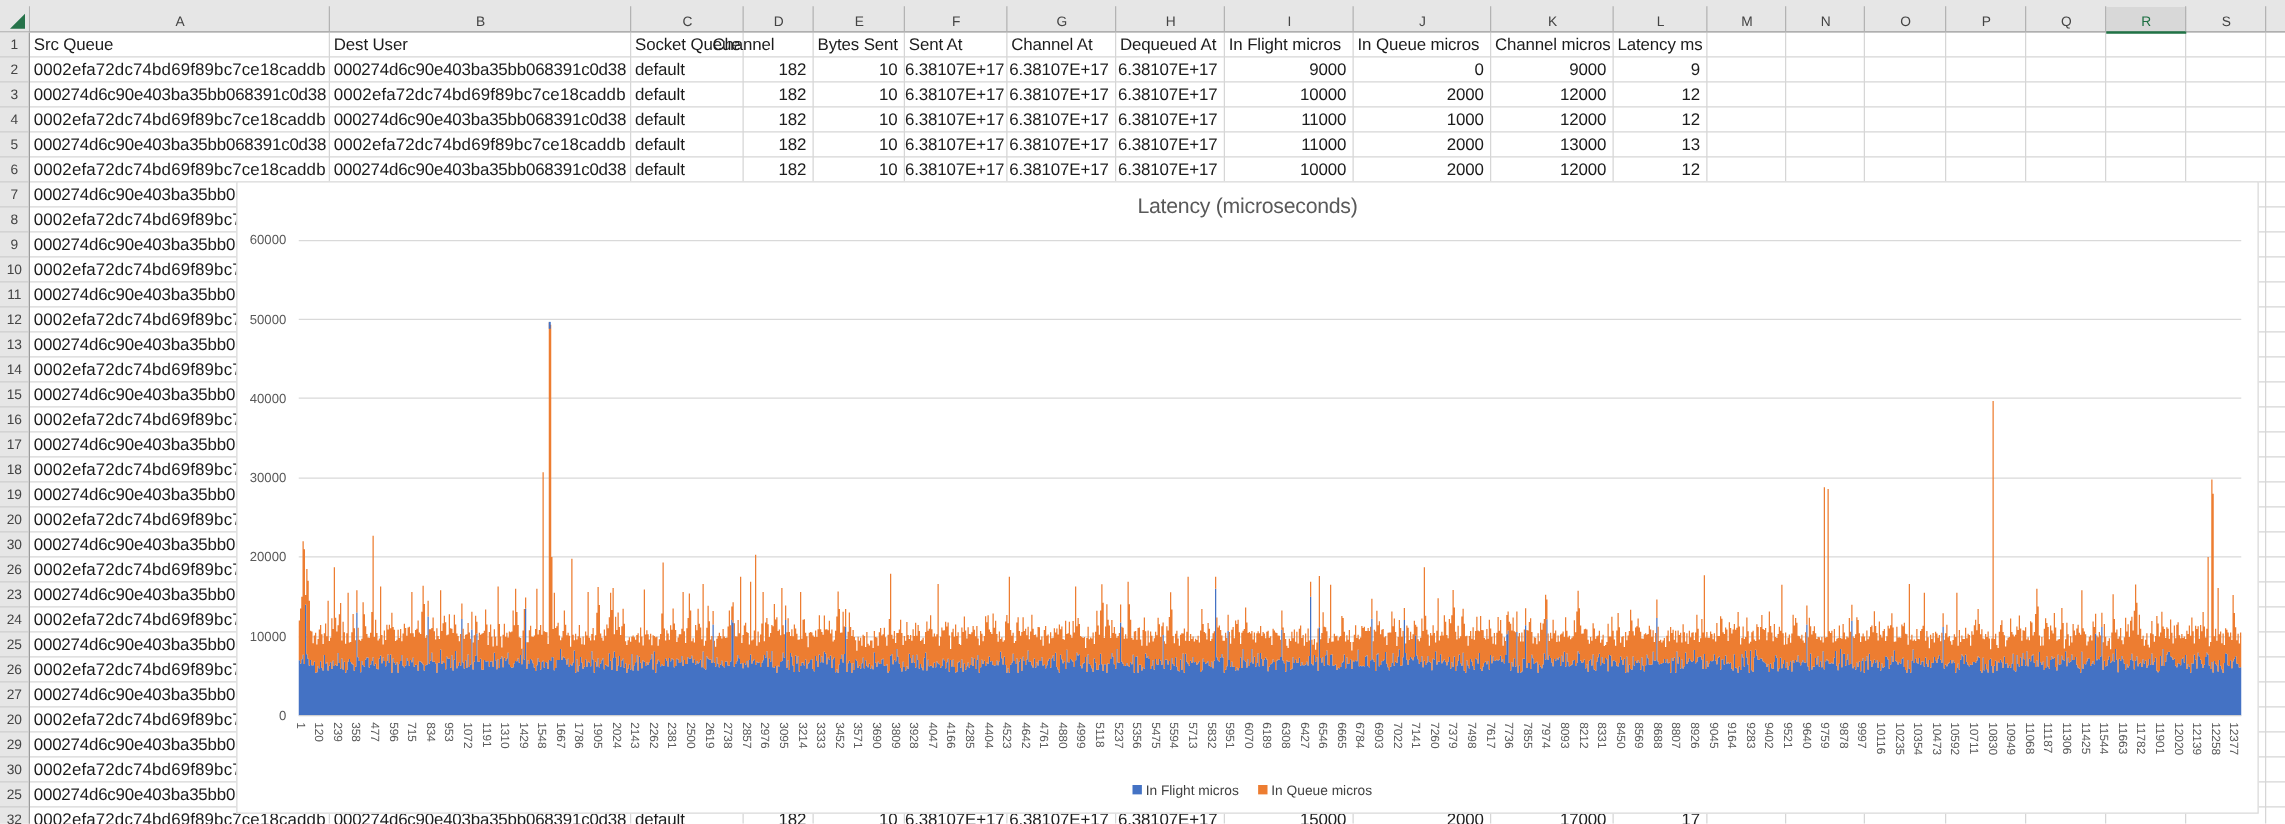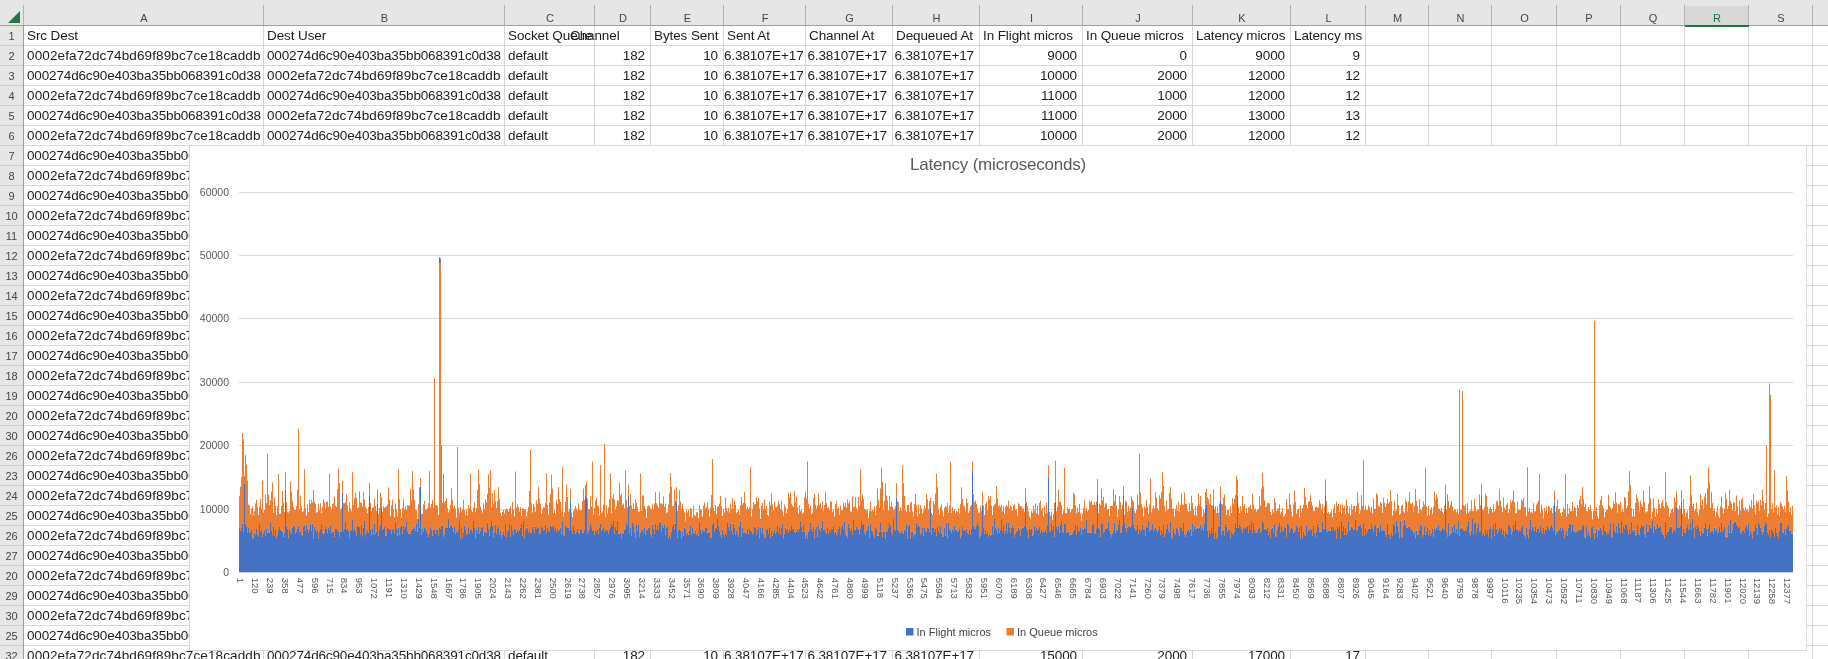--- a/index.html
+++ b/index.html
@@ -72,31 +72,31 @@
         <line x1="24" y1="505.5" x2="1828" y2="505.5"></line>
         <line x1="24" y1="525.5" x2="1828" y2="525.5"></line>
         <line x1="24" y1="545.5" x2="1828" y2="545.5"></line>
         <line x1="24" y1="565.5" x2="1828" y2="565.5"></line>
         <line x1="24" y1="585.5" x2="1828" y2="585.5"></line>
         <line x1="24" y1="605.5" x2="1828" y2="605.5"></line>
         <line x1="24" y1="625.5" x2="1828" y2="625.5"></line>
         <line x1="24" y1="645.5" x2="1828" y2="645.5"></line>
       </g>
     </svg>
-<div class="c" style="top:26px;left:24px;width:237px;text-align:left;padding-left:3px">Src Dest</div>
+<div class="c" style="top:26px;left:24px;width:237px;text-align:left;padding-left:3px">Src Queue</div>
     <div class="c" style="top:26px;left:264px;width:238px;text-align:left;padding-left:3px">Dest User</div>
     <div class="c" style="top:26px;left:505px;width:87px;text-align:left;padding-left:3px">Socket Queue</div>
     <div class="c" style="top:26px;left:567px;width:53px;text-align:left;padding-left:3px">Channel</div>
     <div class="c" style="top:26px;left:651px;width:70px;text-align:left;padding-left:3px">Bytes Sent</div>
     <div class="c" style="top:26px;left:724px;width:79px;text-align:left;padding-left:3px">Sent At</div>
     <div class="c" style="top:26px;left:806px;width:84px;text-align:left;padding-left:3px">Channel At</div>
     <div class="c" style="top:26px;left:893px;width:84px;text-align:left;padding-left:3px">Dequeued At</div>
     <div class="c" style="top:26px;left:980px;width:100px;text-align:left;padding-left:3px">In Flight micros</div>
     <div class="c" style="top:26px;left:1083px;width:107px;text-align:left;padding-left:3px">In Queue micros</div>
-    <div class="c" style="top:26px;left:1193px;width:95px;text-align:left;padding-left:3px">Latency micros</div>
+    <div class="c" style="top:26px;left:1193px;width:95px;text-align:left;padding-left:3px">Channel micros</div>
     <div class="c" style="top:26px;left:1291px;width:72px;text-align:left;padding-left:3px">Latency ms</div>
     <div class="c hx" style="top:46px;left:24px;width:280px;text-align:left;padding-left:3px">0002efa72dc74bd69f89bc7ce18caddb</div>
     <div class="c hx2" style="top:46px;left:264px;width:281px;text-align:left;padding-left:3px">000274d6c90e403ba35bb068391c0d38</div>
     <div class="c" style="top:46px;left:505px;width:87px;text-align:left;padding-left:3px">default</div>
     <div class="c" style="top:46px;left:595px;width:53px;text-align:right;padding-right:3px">182</div>
     <div class="c" style="top:46px;left:651px;width:70px;text-align:right;padding-right:3px">10</div>
     <div class="c" style="top:46px;left:724px;width:79px;text-align:right;padding-right:3px">6.38107E+17</div>
     <div class="c" style="top:46px;left:806px;width:84px;text-align:right;padding-right:3px">6.38107E+17</div>
     <div class="c" style="top:46px;left:893px;width:84px;text-align:right;padding-right:3px">6.38107E+17</div>
     <div class="c" style="top:46px;left:980px;width:100px;text-align:right;padding-right:3px">9000</div>

